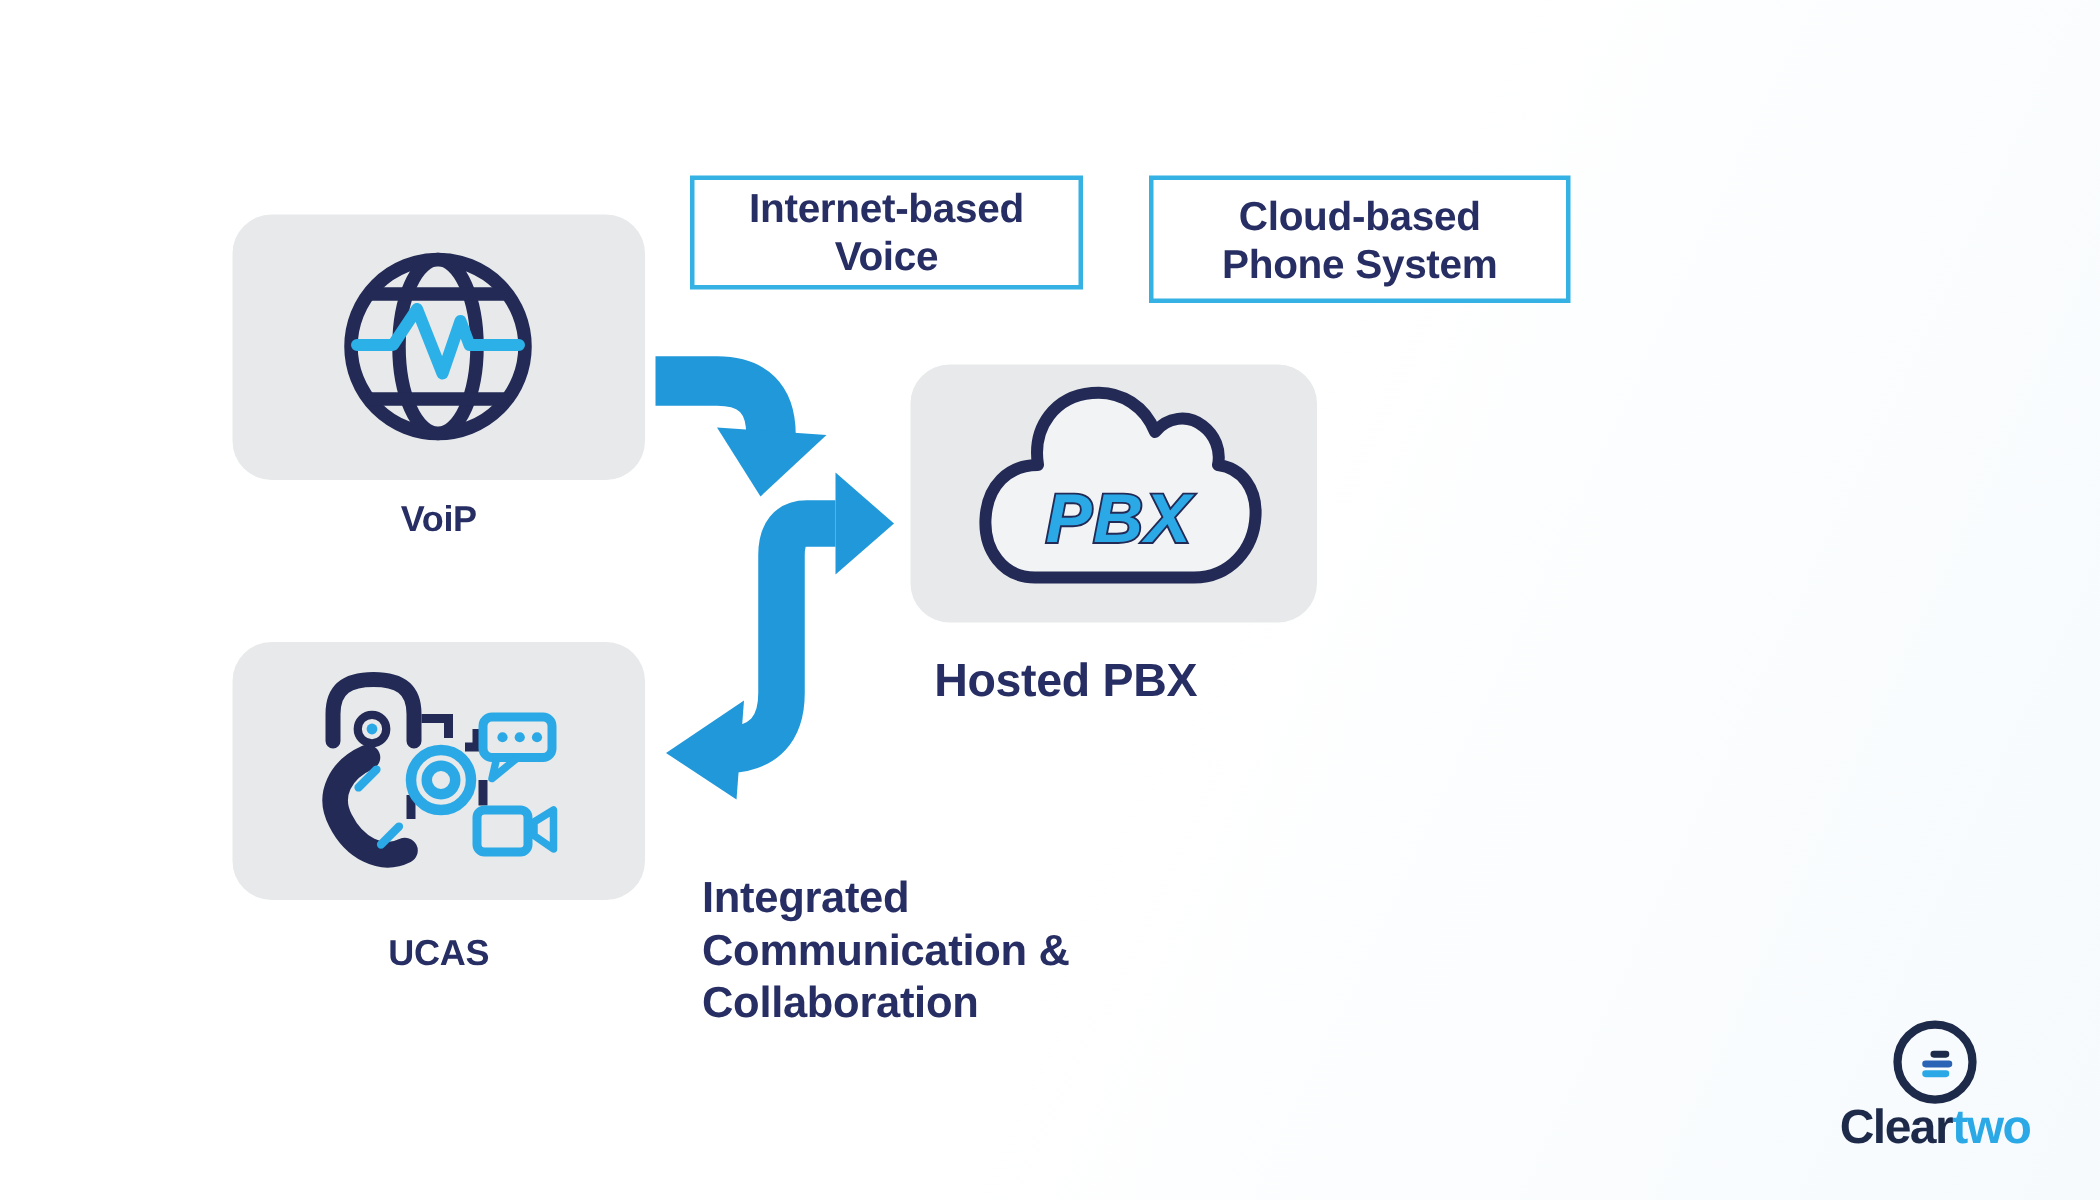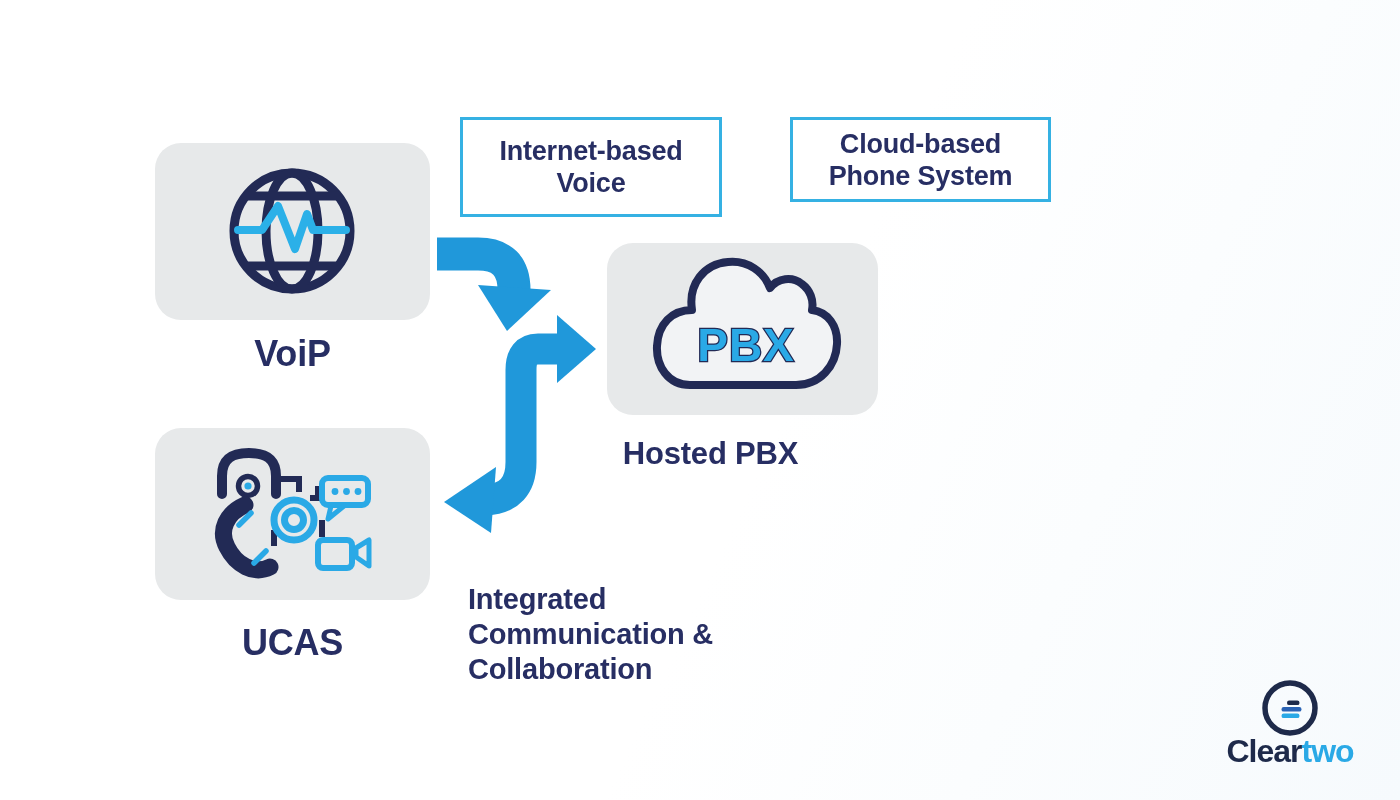--- a/index.html
+++ b/index.html
@@ -34,25 +34,26 @@
     letter-spacing: -0.2px;
   }
   
   .card {
     position: absolute;
     background: #e7e9ea;
     border-radius: 26px;
     display: flex;
     align-items: center;
     justify-content: center;
+    font-style: italic;
   }
   .node-label {
     position: absolute;
     text-align: center;
-    font-size: 36px;
+    font-size: 24px;
     font-weight: 700;
     color: #272e63;
     letter-spacing: -0.2px;
   }
   .caption {
     position: absolute;
     left: 468px;
     top: 582px;
     width: 320px;
     font-size: 29px;
@@ -88,26 +89,26 @@
     line-height: 42px;
   }
   .logo-clear { color: #1e2a4a; }
   .logo-two   { color: #2aa9e6; }
 </style>
 </head>
 <body>
 
 <div class="canvas">
 
-  <div class="hbox" style="left:460px; top:117px; width:262px; height:100px;">
+  <div class="hbox" style="left:460px; top:117px; width:262px; height:76px;">
     <div class="hbox-text">Internet-based
 Voice</div>
   </div>
 
-  <div class="hbox" style="left:790px; top:117px; width:261px; height:85px;">
+  <div class="hbox" style="left:766px; top:117px; width:281px; height:85px;">
     <div class="hbox-text">Cloud-based
 Phone System</div>
   </div>
 
   <div class="card" style="left:155px; top:143px; width:275px; height:177px;">
     <svg width="275" height="177" viewBox="0 0 275 177">
       <g stroke="#222a55" stroke-width="9" fill="none">
         <circle cx="137" cy="88" r="58"></circle>
         <ellipse cx="137" cy="88" rx="26" ry="58"></ellipse>
         <line x1="90" y1="53" x2="184" y2="53"></line>

